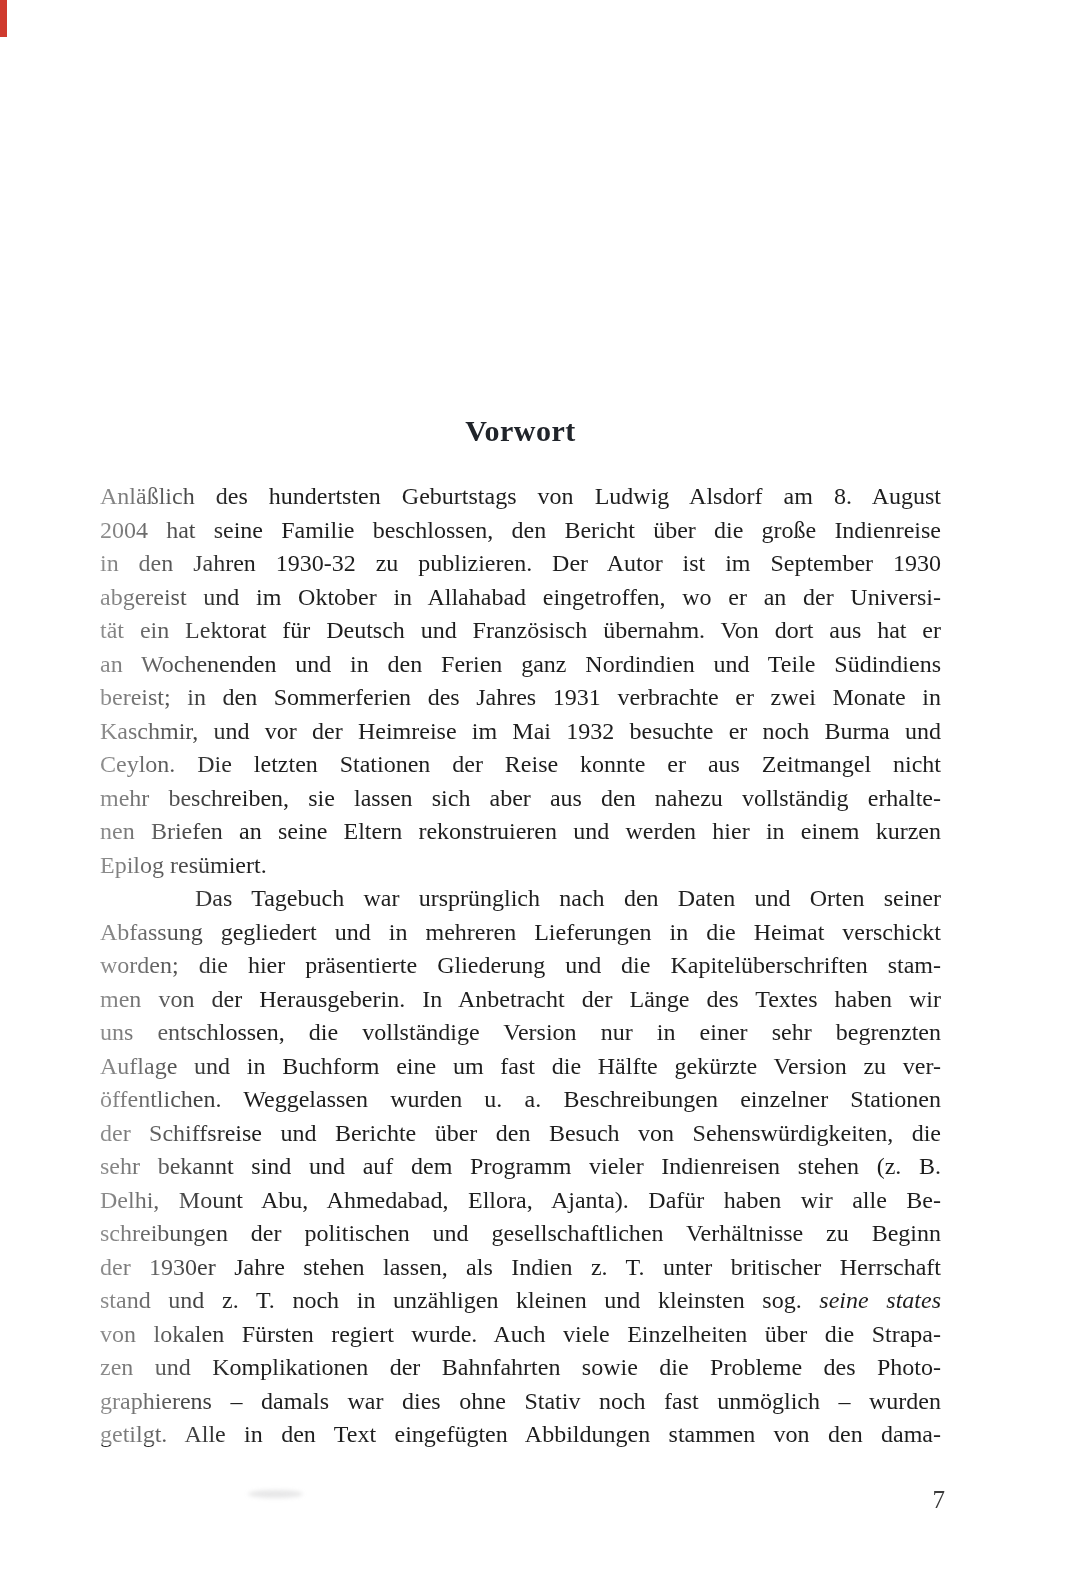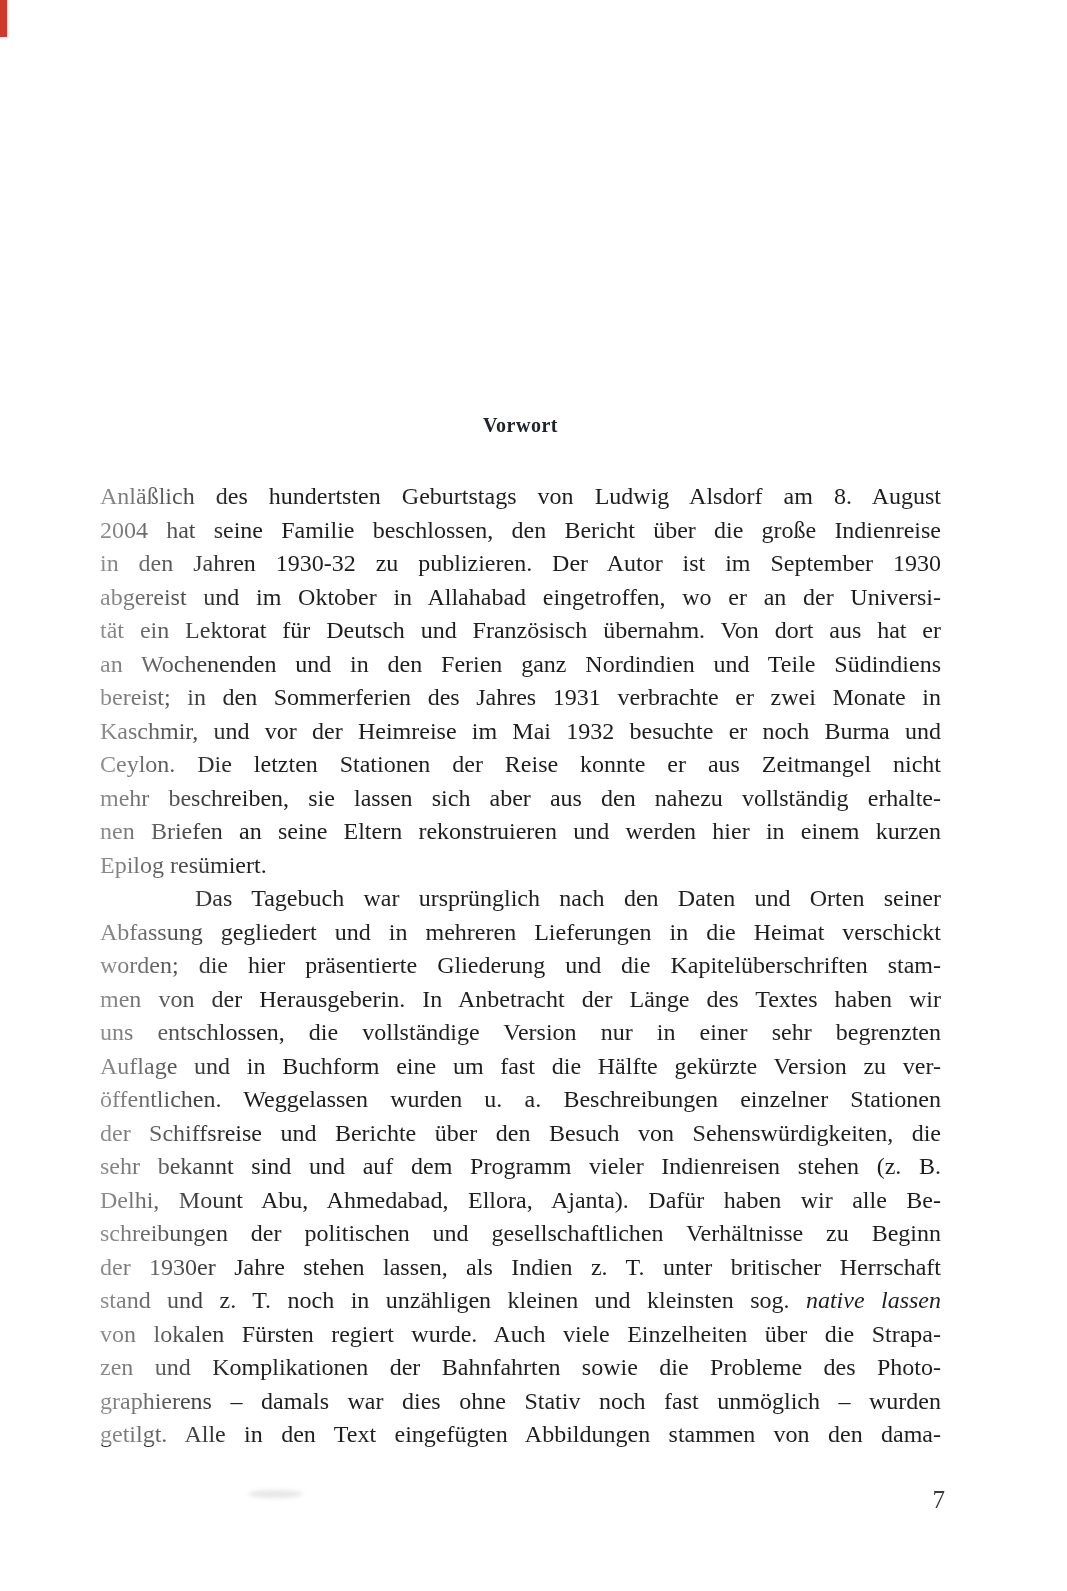--- a/index.html
+++ b/index.html
@@ -29,21 +29,21 @@
     height: 37px;
     background: #cf3a2e;
   }
   .title {
     position: absolute;
     top: 414px;
     left: 100px;
     width: 841px;
     margin: 0;
     text-align: center;
-    font-size: 20px;
+    font-size: 30px;
     font-weight: bold;
     letter-spacing: 0.5px;
     color: #20242a;
   }
   .body-text {
     position: absolute;
     top: 480px;
     left: 100px;
     width: 841px;
     font-size: 24px;
@@ -117,21 +117,21 @@
       <div class="line">worden; die hier präsentierte Gliederung und die Kapitelüberschriften stam-</div>
       <div class="line">men von der Herausgeberin. In Anbetracht der Länge des Textes haben wir</div>
       <div class="line">uns entschlossen, die vollständige Version nur in einer sehr begrenzten</div>
       <div class="line">Auflage und in Buchform eine um fast die Hälfte gekürzte Version zu ver-</div>
       <div class="line">öffentlichen. Weggelassen wurden u. a. Beschreibungen einzelner Stationen</div>
       <div class="line">der Schiffsreise und Berichte über den Besuch von Sehenswürdigkeiten, die</div>
       <div class="line">sehr bekannt sind und auf dem Programm vieler Indienreisen stehen (z. B.</div>
       <div class="line">Delhi, Mount Abu, Ahmedabad, Ellora, Ajanta). Dafür haben wir alle Be-</div>
       <div class="line">schreibungen der politischen und gesellschaftlichen Verhältnisse zu Beginn</div>
       <div class="line">der 1930er Jahre stehen lassen, als Indien z. T. unter britischer Herrschaft</div>
-      <div class="line">stand und z. T. noch in unzähligen kleinen und kleinsten sog. <i>native lassen</i></div>
+      <div class="line">stand und z. T. noch in unzähligen kleinen und kleinsten sog. <i>seine states</i></div>
       <div class="line">von lokalen Fürsten regiert wurde. Auch viele Einzelheiten über die Strapa-</div>
       <div class="line">zen und Komplikationen der Bahnfahrten sowie die Probleme des Photo-</div>
       <div class="line">graphierens – damals war dies ohne Stativ noch fast unmöglich – wurden</div>
       <div class="line">getilgt. Alle in den Text eingefügten Abbildungen stammen von den dama-</div>
     </div>
   <div class="fade-overlay"></div>
   <div class="smudge"></div>
   <div class="page-number">7</div>
 </div>
 

